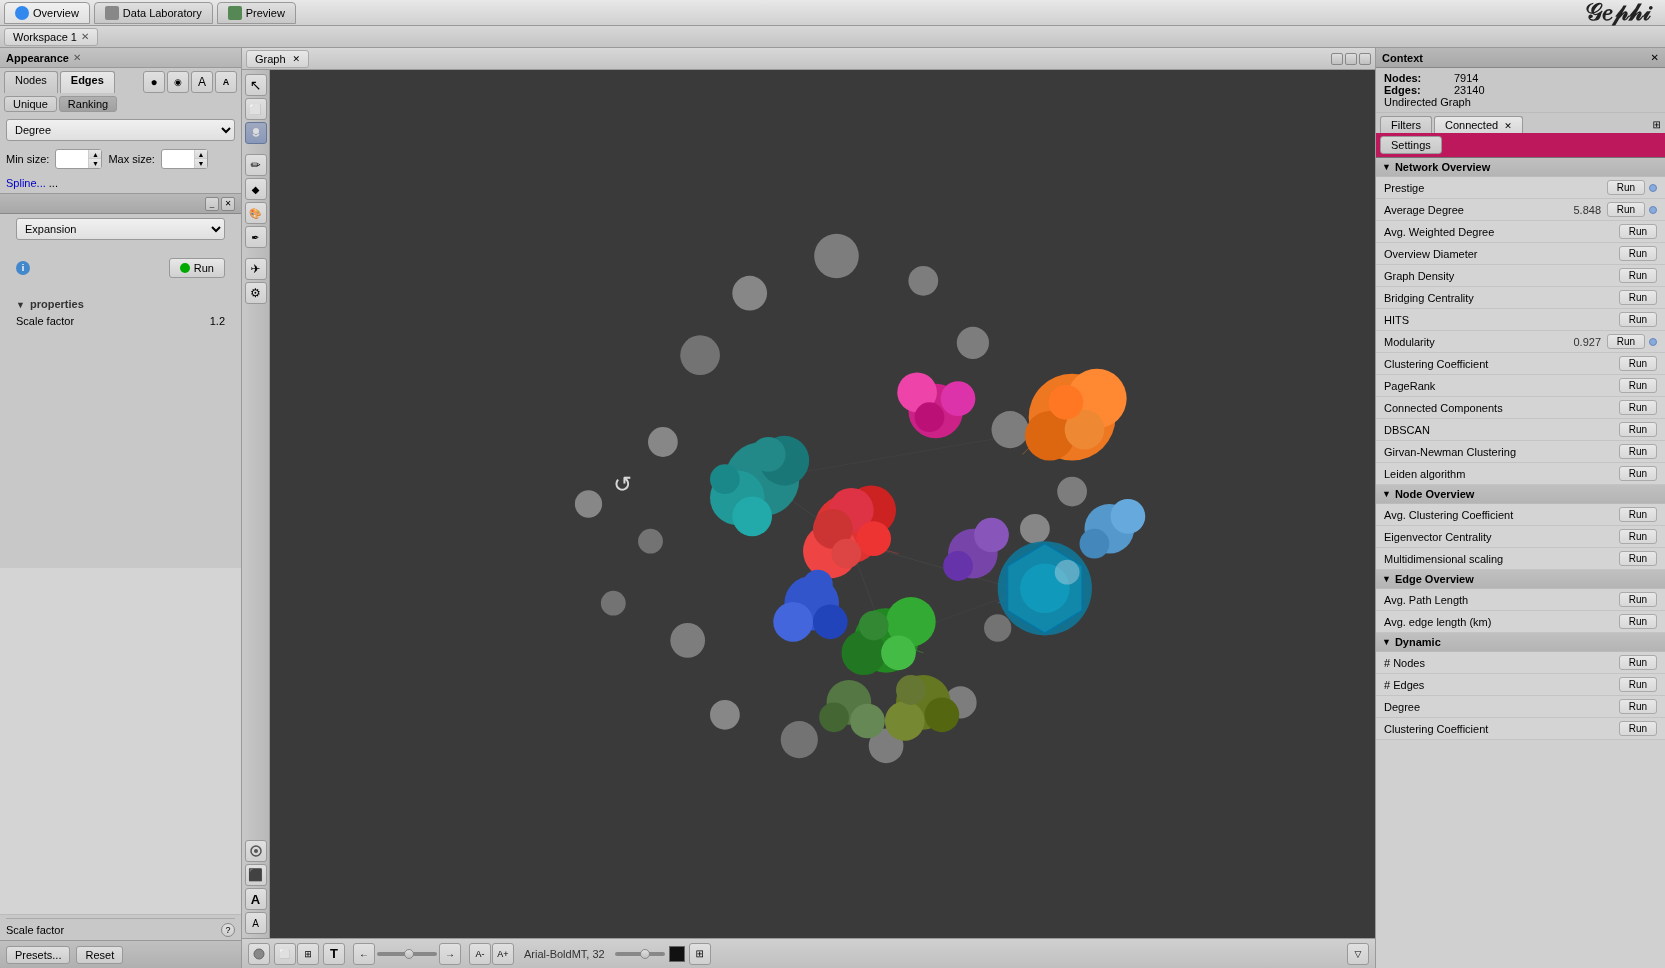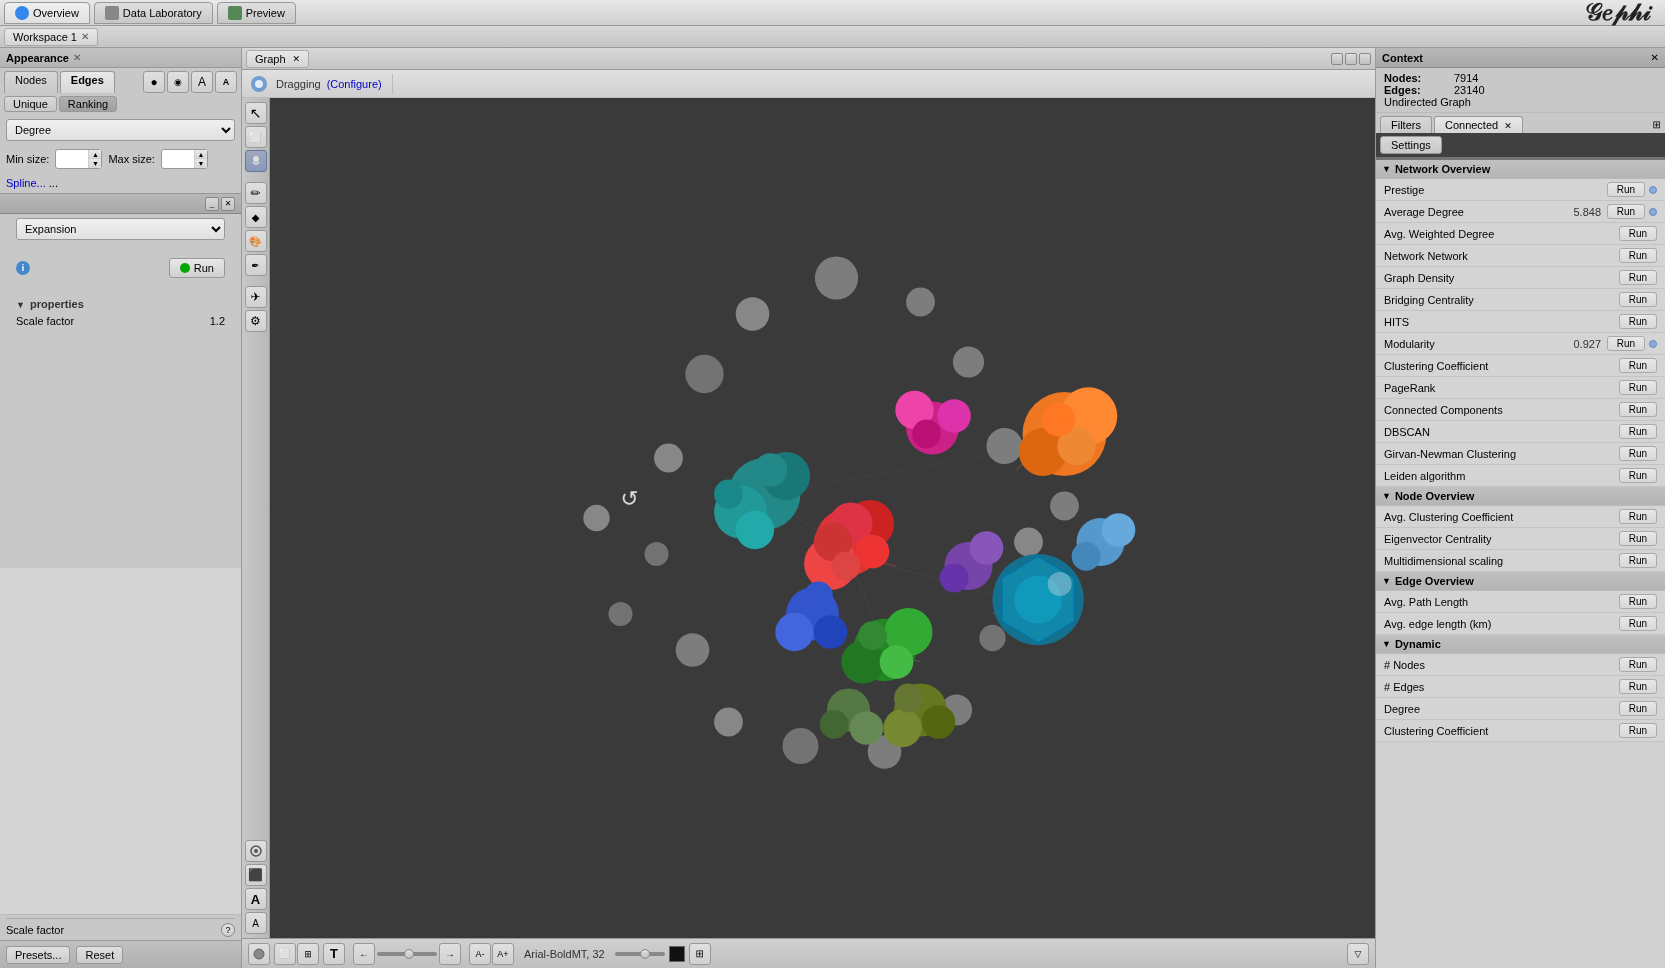--- a/index.html
+++ b/index.html
@@ -824,34 +824,20 @@
         <span>Graph</span>
         <span style="font-size:9px; margin-left:3px;">✕</span>
       </div>
       <div class="mm-btns" style="margin-left: auto;">
         <div class="mm-btn"></div>
         <div class="mm-btn"></div>
         <div class="mm-btn"></div>
       </div>
     </div>
 
-    <div class="graph-top-bar">
-
-      <div style="width:22px; height:22px; display:flex; align-items:center; justify-content:center;">
-        <svg width="18" height="18" viewBox="0 0 18 18">
-          <circle cx="9" cy="9" r="8" fill="#4488cc" opacity="0.7"></circle>
-          <circle cx="9" cy="9" r="4" fill="white" opacity="0.8"></circle>
-        </svg>
-      </div>
-      <span class="dragging-label">
-        <span>Dragging</span>
-      </span>
-      <span class="configure-link">(Configure)</span>
-      <div style="width:1px; height:20px; background:#bbb; margin: 0 4px;"></div>
-    </div>
 
     <div style="flex:1; display:flex; position:relative; overflow:hidden;">
 
       <div class="left-toolbar">
 
         <div class="vtool-btn" style="font-size:14px;">↖</div>
         <div class="vtool-btn" style="font-size:10px;">⬜</div>
         <div class="vtool-btn active">
           <svg width="14" height="14" viewBox="0 0 14 14">
             <circle cx="7" cy="5" r="3" fill="#ddd"></circle>
@@ -1070,21 +1056,21 @@
       </div>
       <div class="context-tab active">
         <span>Connected</span>
         <span class="close-x">✕</span>
       </div>
       <div style="margin-left:auto; display:flex; align-items:center;">
         <span style="font-size:10px; cursor:pointer;">⊞</span>
       </div>
     </div>
 
-    <div style="padding: 3px 4px; background: #404040; border-bottom: 3px solid #737373;">
+    <div style="padding: 3px 4px; background: #be185d; border-bottom: 1px solid #737373;">
       <button class="settings-btn">Settings</button>
     </div>
 
     <div class="stats-content">
 
       <div class="section-header">
         <span class="section-toggle">▼</span>
         <span>Network Overview</span>
       </div>
 
@@ -1100,21 +1086,21 @@
         <button class="run-small-btn">Run</button>
         <div class="stat-dot"></div>
       </div>
 
       <div class="stat-row">
         <span class="stat-name">Avg. Weighted Degree</span>
         <button class="run-small-btn">Run</button>
       </div>
 
       <div class="stat-row">
-        <span class="stat-name">Network Network</span>
+        <span class="stat-name">Overview Diameter</span>
         <button class="run-small-btn">Run</button>
       </div>
 
       <div class="stat-row">
         <span class="stat-name">Graph Density</span>
         <button class="run-small-btn">Run</button>
       </div>
 
       <div class="stat-row">
         <span class="stat-name">Bridging Centrality</span>

